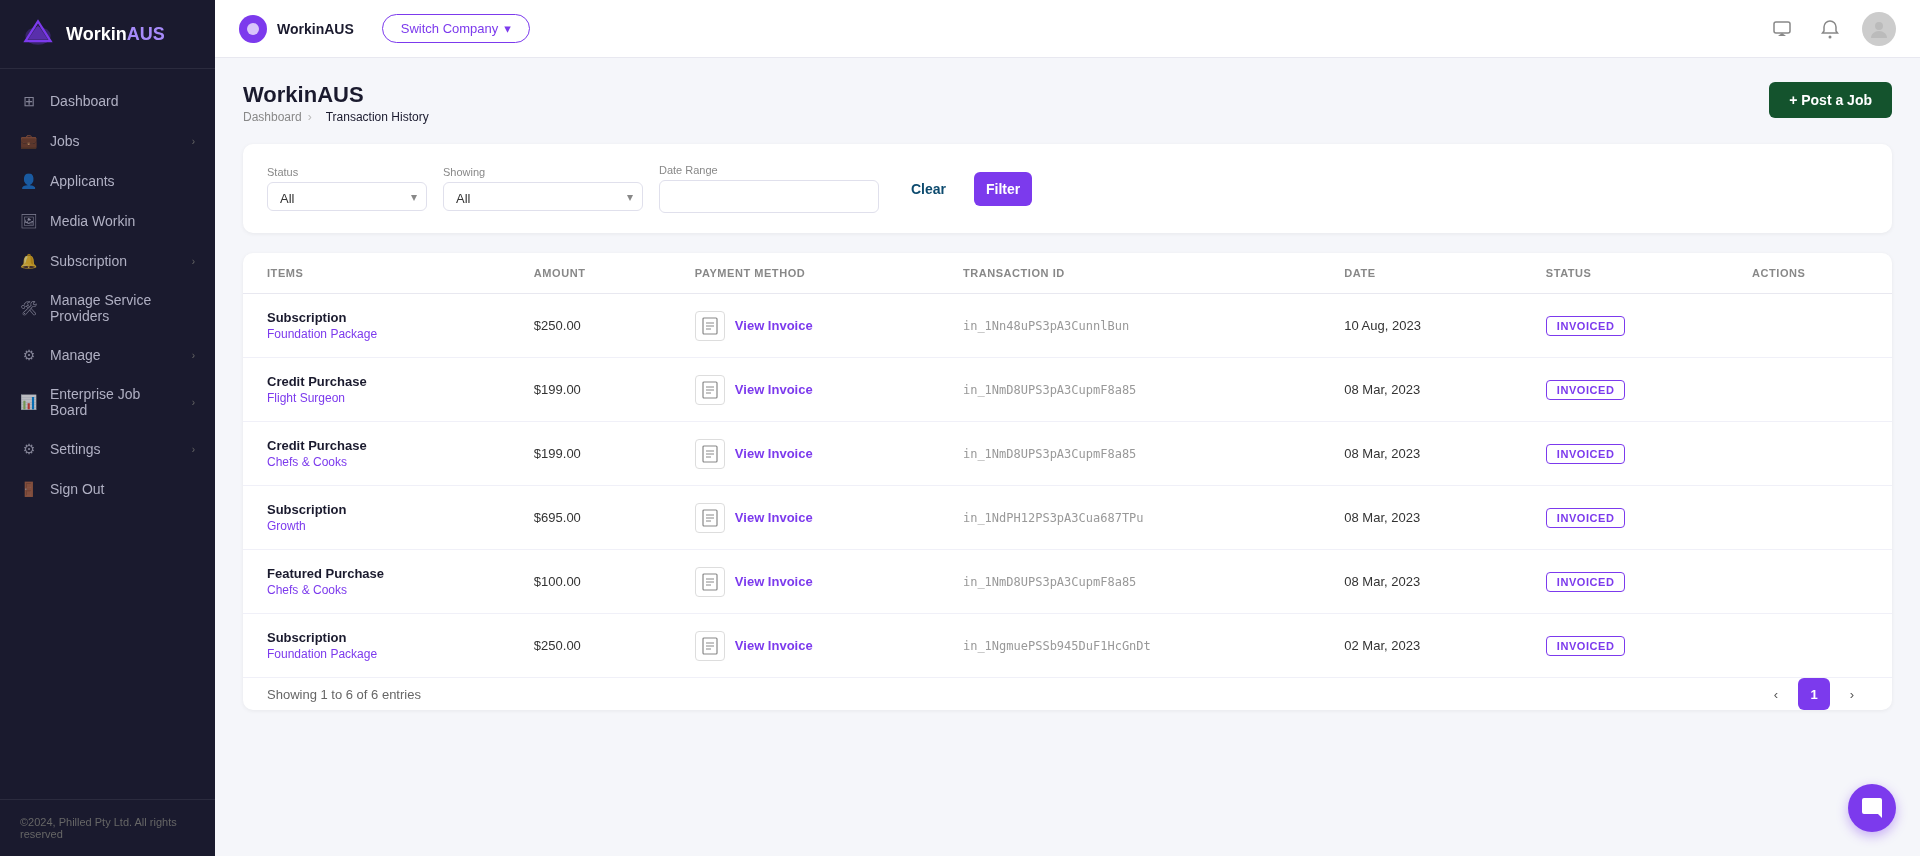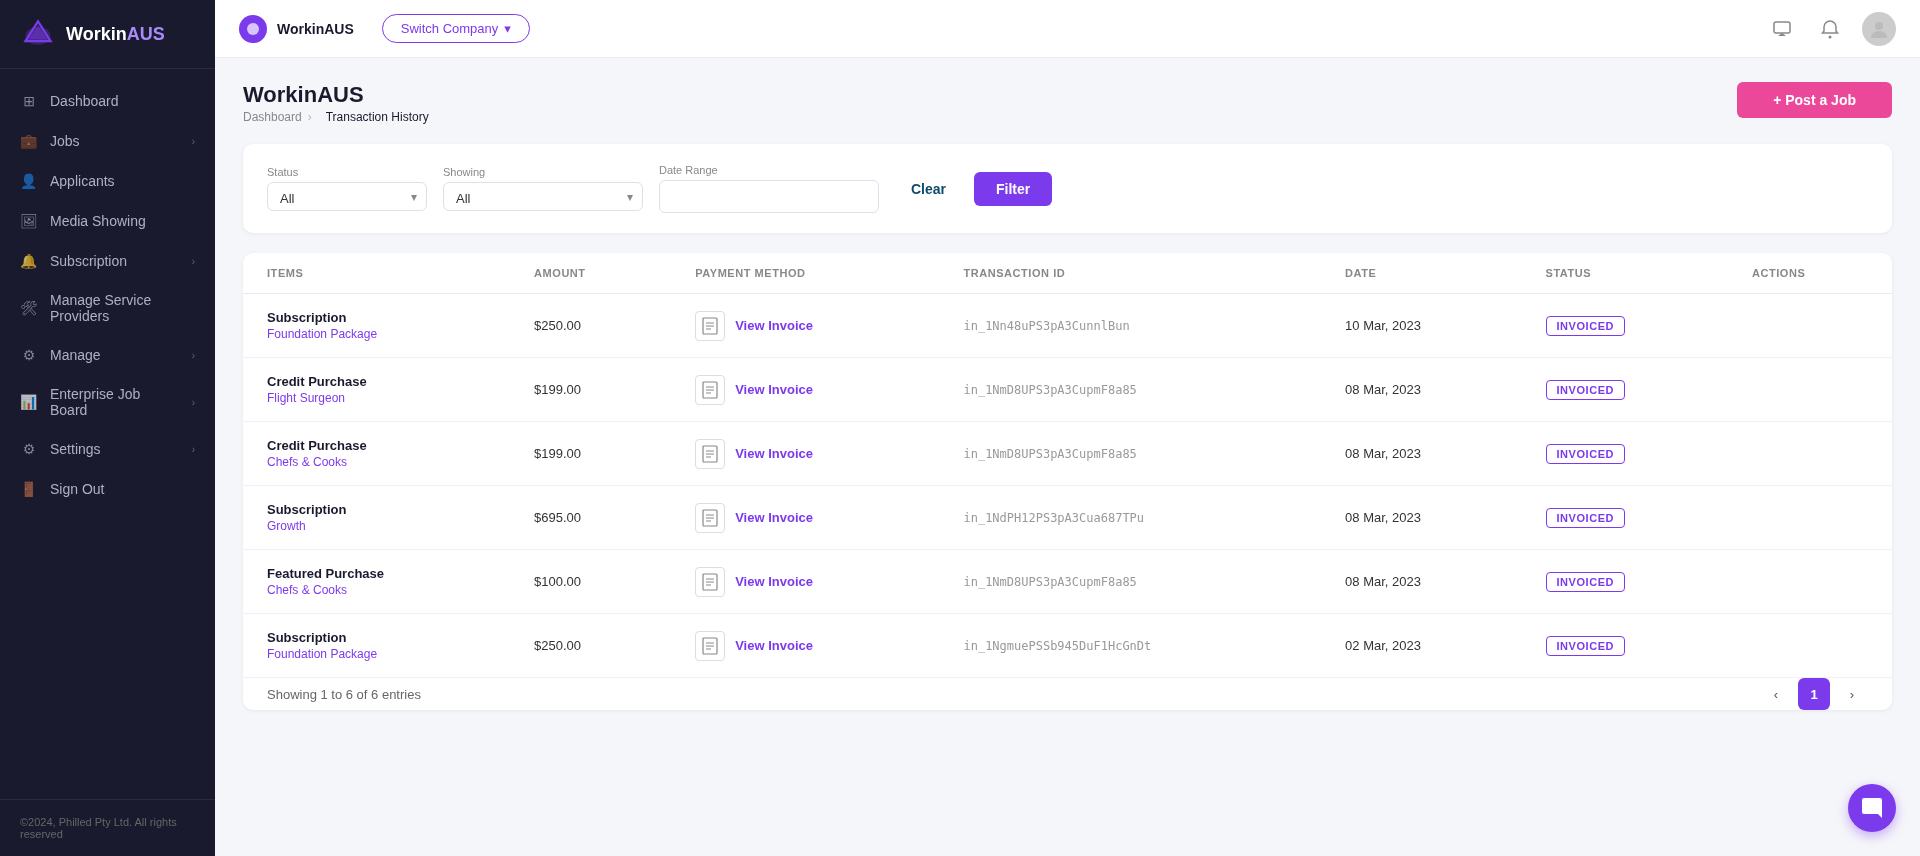--- a/index.html
+++ b/index.html
@@ -155,25 +155,25 @@
       color: #888;
       display: flex;
       gap: 6px;
       align-items: center;
       margin-top: 2px;
     }
     .breadcrumb a { color: #888; text-decoration: none; }
     .breadcrumb .sep { color: #bbb; }
     .breadcrumb .current { color: #1a1a2e; font-weight: 500; margin-left: 8px; }
     .post-job-btn {
-      background: #ec4899;
+      background: #14532d;
       color: #fff;
       border: none;
       border-radius: 6px;
-      padding: 10px 36px;
+      padding: 10px 20px;
       font-size: 14px;
       font-weight: 600;
       cursor: pointer;
       display: flex;
       align-items: center;
       gap: 8px;
     }
 
     
     .filter-bar {
@@ -240,21 +240,21 @@
       cursor: pointer;
       padding: 8px 12px;
       margin-left: 4px;
       font-weight: bold;
     }
     .filter-btn {
       background: #7c3aed;
       color: #fff;
       border: none;
       border-radius: 6px;
-      padding: 9px 22px;
+      padding: 9px 12px;
       font-size: 14px;
       font-weight: 600;
       cursor: pointer;
     }
 
     
     .table-container {
       background: #fff;
       border-radius: 10px;
       box-shadow: 0 1px 4px rgba(0,0,0,0.06);
@@ -412,21 +412,21 @@
       <span class="nav-icon">💼</span>
       <span class="nav-label">Jobs</span>
       <span class="nav-arrow">›</span>
     </div>
     <div class="nav-item">
       <span class="nav-icon">👤</span>
       <span class="nav-label">Applicants</span>
     </div>
     <div class="nav-item">
       <span class="nav-icon">🖼</span>
-      <span class="nav-label">Media Showing</span>
+      <span class="nav-label">Media Workin</span>
     </div>
     <div class="nav-item">
       <span class="nav-icon">🔔</span>
       <span class="nav-label">Subscription</span>
       <span class="nav-arrow">›</span>
     </div>
     <div class="nav-item">
       <span class="nav-icon">🛠</span>
       <span class="nav-label">Manage Service Providers</span>
     </div>
@@ -562,21 +562,21 @@
             <rect x="2" y="1" width="14" height="16" rx="1" stroke="#888" stroke-width="1.2"></rect>
             <line x1="5" y1="6" x2="13" y2="6" stroke="#888" stroke-width="1"></line>
             <line x1="5" y1="9" x2="13" y2="9" stroke="#888" stroke-width="1"></line>
             <line x1="5" y1="12" x2="10" y2="12" stroke="#888" stroke-width="1"></line>
           </svg>
         </div>
         <a class="view-invoice-link" href="#">View Invoice</a>
       </div>
     </td>
     <td class="tx-id">in_1Nn48uPS3pA3CunnlBun</td>
-    <td>10 Mar, 2023</td>
+    <td>10 Aug, 2023</td>
     <td><span class="status-badge">INVOICED</span></td>
     <td></td>
   </tr>
             <tr>
     <td>
       <div class="item-title">Credit Purchase</div>
       <div class="item-subtitle">Flight Surgeon</div>
     </td>
     <td class="amount">$199.00</td>
     <td>

